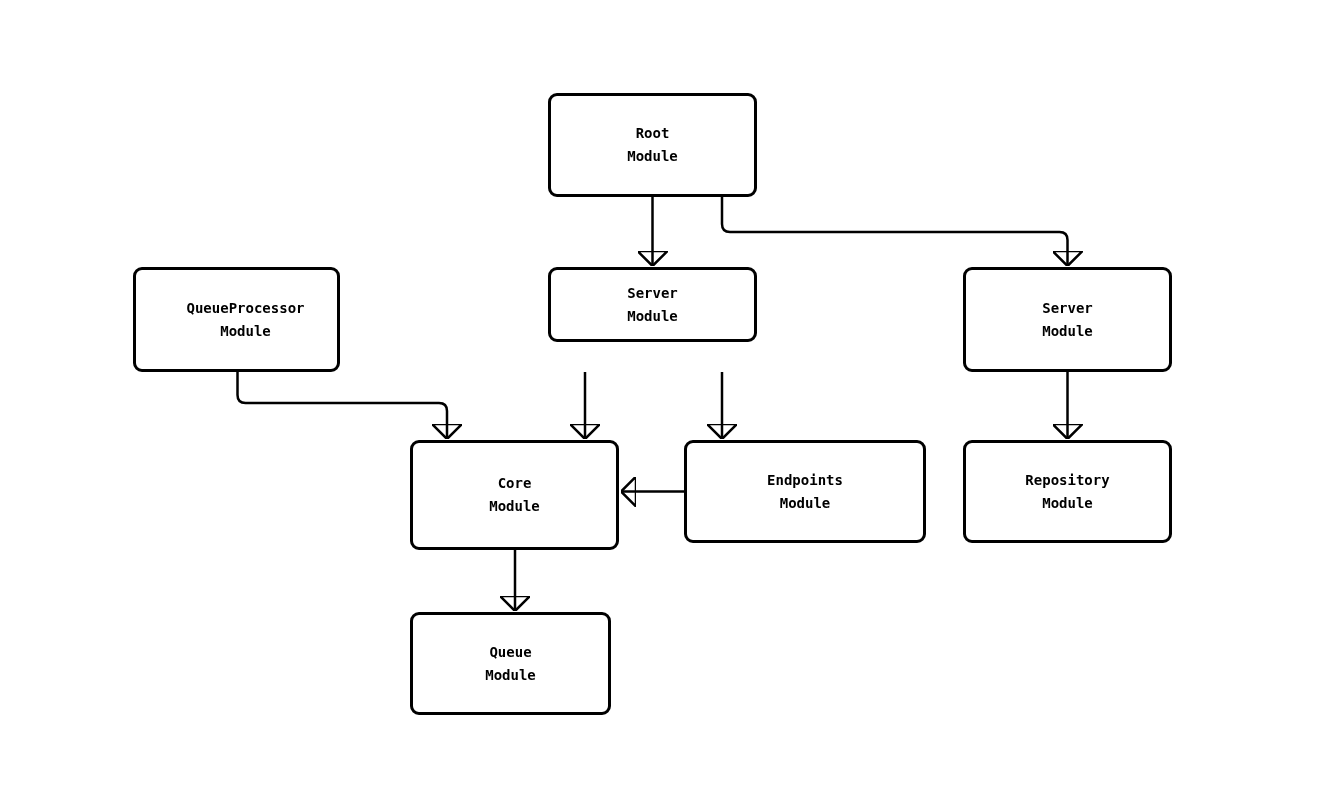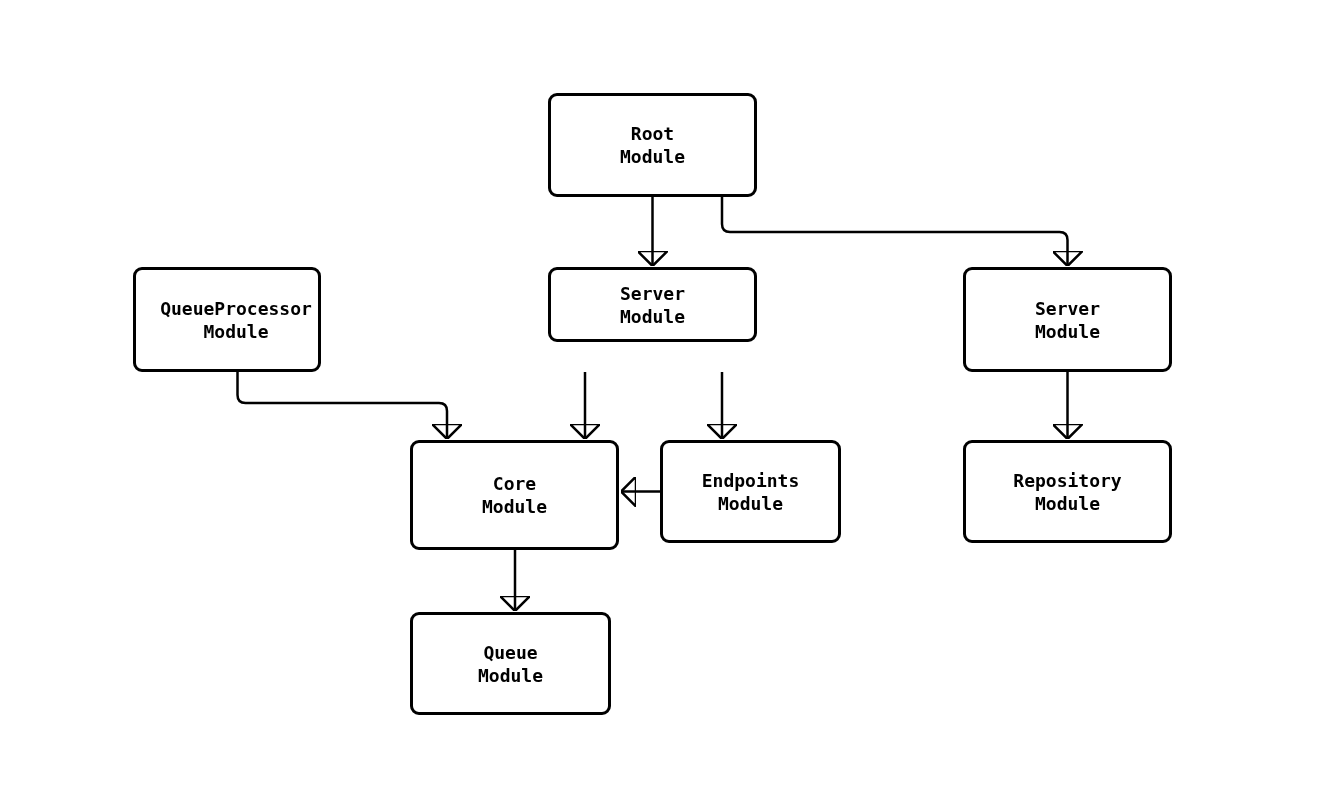--- a/index.html
+++ b/index.html
@@ -33,21 +33,21 @@
     background: #ffffff;
     border: 3px solid #000000;
     border-radius: 9px;
     display: flex;
     flex-direction: column;
     align-items: center;
     justify-content: center;
     text-align: center;
     color: #000000;
     font-weight: bold;
-    font-size: 18px;
+    font-size: 14px;
     line-height: 23px;
   }
   .node span {
     display: block;
     white-space: nowrap;
   }
 </style>
 </head>
 <body>
 
@@ -75,41 +75,41 @@
     <path d="M1067.5,372 L1067.5,439" marker-end="url(#arrowhead)"></path>
 
     <path d="M515,543 L515,611" marker-end="url(#arrowhead)"></path>
   </svg>
 
   <div class="node" style="left:548px; top:93px; width:209px; height:104px;">
     <span>Root</span>
     <span>Module</span>
   </div>
 
-  <div class="node" style="left:133px; top:267px; width:188px; height:105px;padding-left:18px;">
+  <div class="node" style="left:133px; top:267px; width:207px; height:105px;padding-left:18px;">
     <span>QueueProcessor</span>
     <span>Module</span>
   </div>
 
   <div class="node" style="left:548px; top:267px; width:209px; height:75px;">
     <span>Server</span>
     <span>Module</span>
   </div>
 
   <div class="node" style="left:963px; top:267px; width:209px; height:105px;">
     <span>Server</span>
     <span>Module</span>
   </div>
 
   <div class="node" style="left:410px; top:440px; width:209px; height:110px;">
     <span>Core</span>
     <span>Module</span>
   </div>
 
-  <div class="node" style="left:660px; top:440px; width:181px; height:103px;">
+  <div class="node" style="left:684px; top:440px; width:242px; height:103px;">
     <span>Endpoints</span>
     <span>Module</span>
   </div>
 
   <div class="node" style="left:963px; top:440px; width:209px; height:103px;">
     <span>Repository</span>
     <span>Module</span>
   </div>
 
   <div class="node" style="left:410px; top:612px; width:201px; height:103px;">

